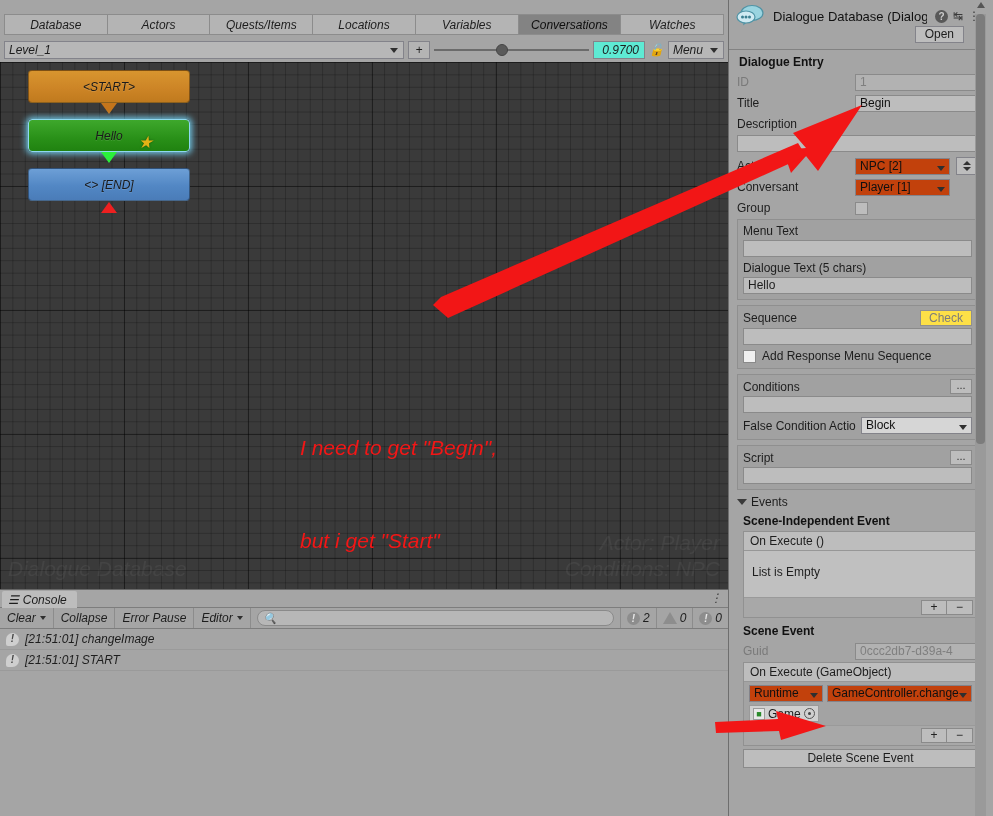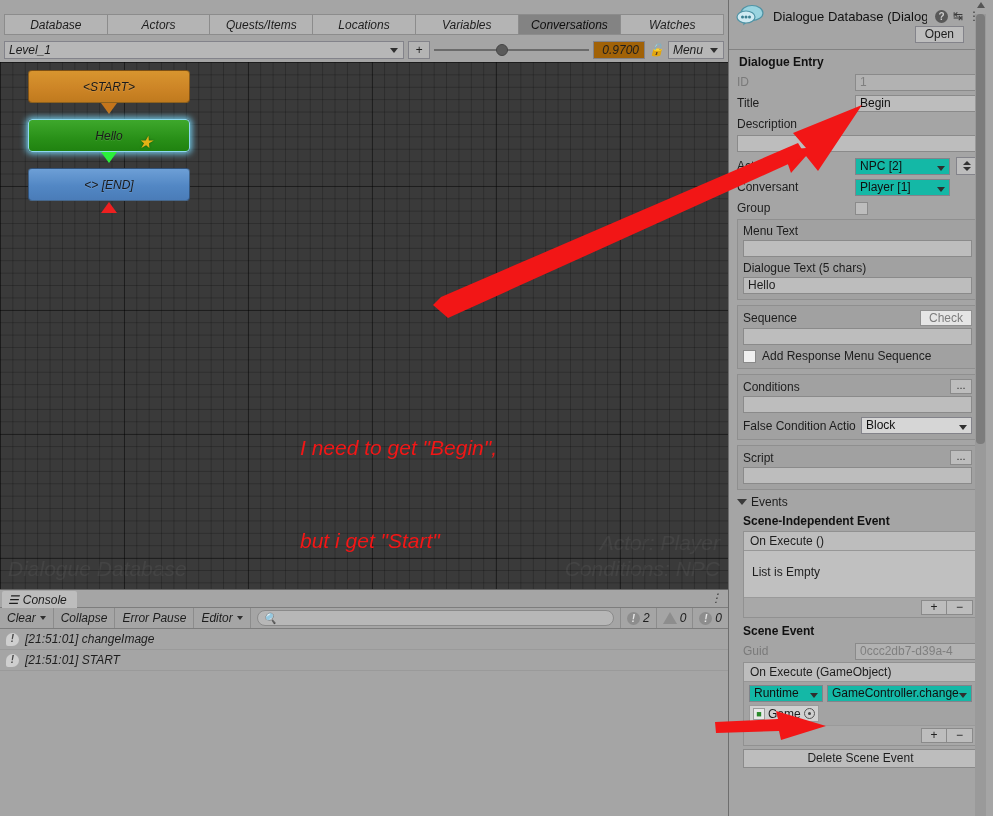--- a/index.html
+++ b/index.html
@@ -59,21 +59,21 @@
   }
   .zoom-slider { position: relative; width: 155px; height: 18px; flex: 0 0 155px; }
   .zoom-slider .track {
     position: absolute; left: 0; right: 0; top: 8px; height: 2px; background: #6b6b6b;
   }
   .zoom-slider .thumb {
     position: absolute; left: 62px; top: 3px; width: 12px; height: 12px;
     border-radius: 50%; background: #5a5a5a; border: 1px solid #454545;
   }
   .zoom-value {
-    flex: 0 0 52px; height: 18px; background: #a16207; border: 1px solid #83838a;
+    flex: 0 0 52px; height: 18px; background: #5eead4; border: 1px solid #83838a;
     text-align: right; padding: 0 5px; line-height: 17px; font-size: 12px;
   }
   .lock-icon { flex: 0 0 14px; text-align: center; font-size: 12px; color: #3a3a3a; }
   #menu-popup { flex: 0 0 56px; }
 
   
   #canvas {
     position: absolute; left: 0; top: 50px; width: 728px; height: 527px;
     background-color: #3a3a3a;
     background-image:
@@ -237,21 +237,21 @@
     flex: 1 1 auto; height: 17px; background: #bdbdbd; border: 1px solid #8a8a8a;
     font-size: 12px; line-height: 15px; padding: 0 4px; color: #101010;
     overflow: hidden; white-space: nowrap;
   }
   .txtfield.readonly { color: #7f7f7f; background: #b2b2b2; }
   .wide-field {
     height: 17px; background: #bdbdbd; border: 1px solid #8a8a8a;
     margin: 0 0 4px 0; font-size: 12px; line-height: 15px; padding: 0 4px;
   }
   .dropdown {
-    height: 17px; background: #14b8a6; border: 1px solid #83838a; position: relative;
+    height: 17px; background: #c2410c; border: 1px solid #83838a; position: relative;
     font-size: 12px; line-height: 15px; padding: 0 16px 0 4px; color: #101010;
     white-space: nowrap; overflow: hidden; cursor: pointer;
   }
   .dropdown .caret {
     position: absolute; right: 4px; top: 7px; width: 0; height: 0;
     border-left: 4px solid transparent; border-right: 4px solid transparent;
     border-top: 5px solid #2f2f2f;
   }
   .stepper {
     flex: 0 0 22px; height: 18px; margin-left: 6px; background: #bdbdbd;
@@ -276,21 +276,21 @@
   .dotdot-btn {
     width: 22px; height: 15px; background: #bdbdbd; border: 1px solid #8a8a8a;
     font-size: 11px; line-height: 11px; text-align: center; color: #333;
     cursor: pointer; flex: 0 0 22px;
   }
   .group-head {
     display: flex; align-items: center; justify-content: space-between;
     margin-bottom: 2px;
   }
   .check-btn {
-    height: 16px; padding: 0 8px; background: #e5e5e5; border: 1px solid #8f8f8f;
+    height: 16px; padding: 0 8px; background: #fde047; border: 1px solid #8f8f8f;
     font-size: 12px; color: #7c7c7c; line-height: 14px; cursor: pointer;
   }
   .foldout { display: flex; align-items: center; gap: 4px; font-size: 12px; margin: 4px 0 2px 0; }
   .foldout .tri {
     width: 0; height: 0; border-left: 5px solid transparent;
     border-right: 5px solid transparent; border-top: 6px solid #3a3a3a;
     cursor: pointer;
   }
   .event-box { border: 1px solid #919191; background: #a3a3a3; margin-bottom: 2px; }
   .event-head {

